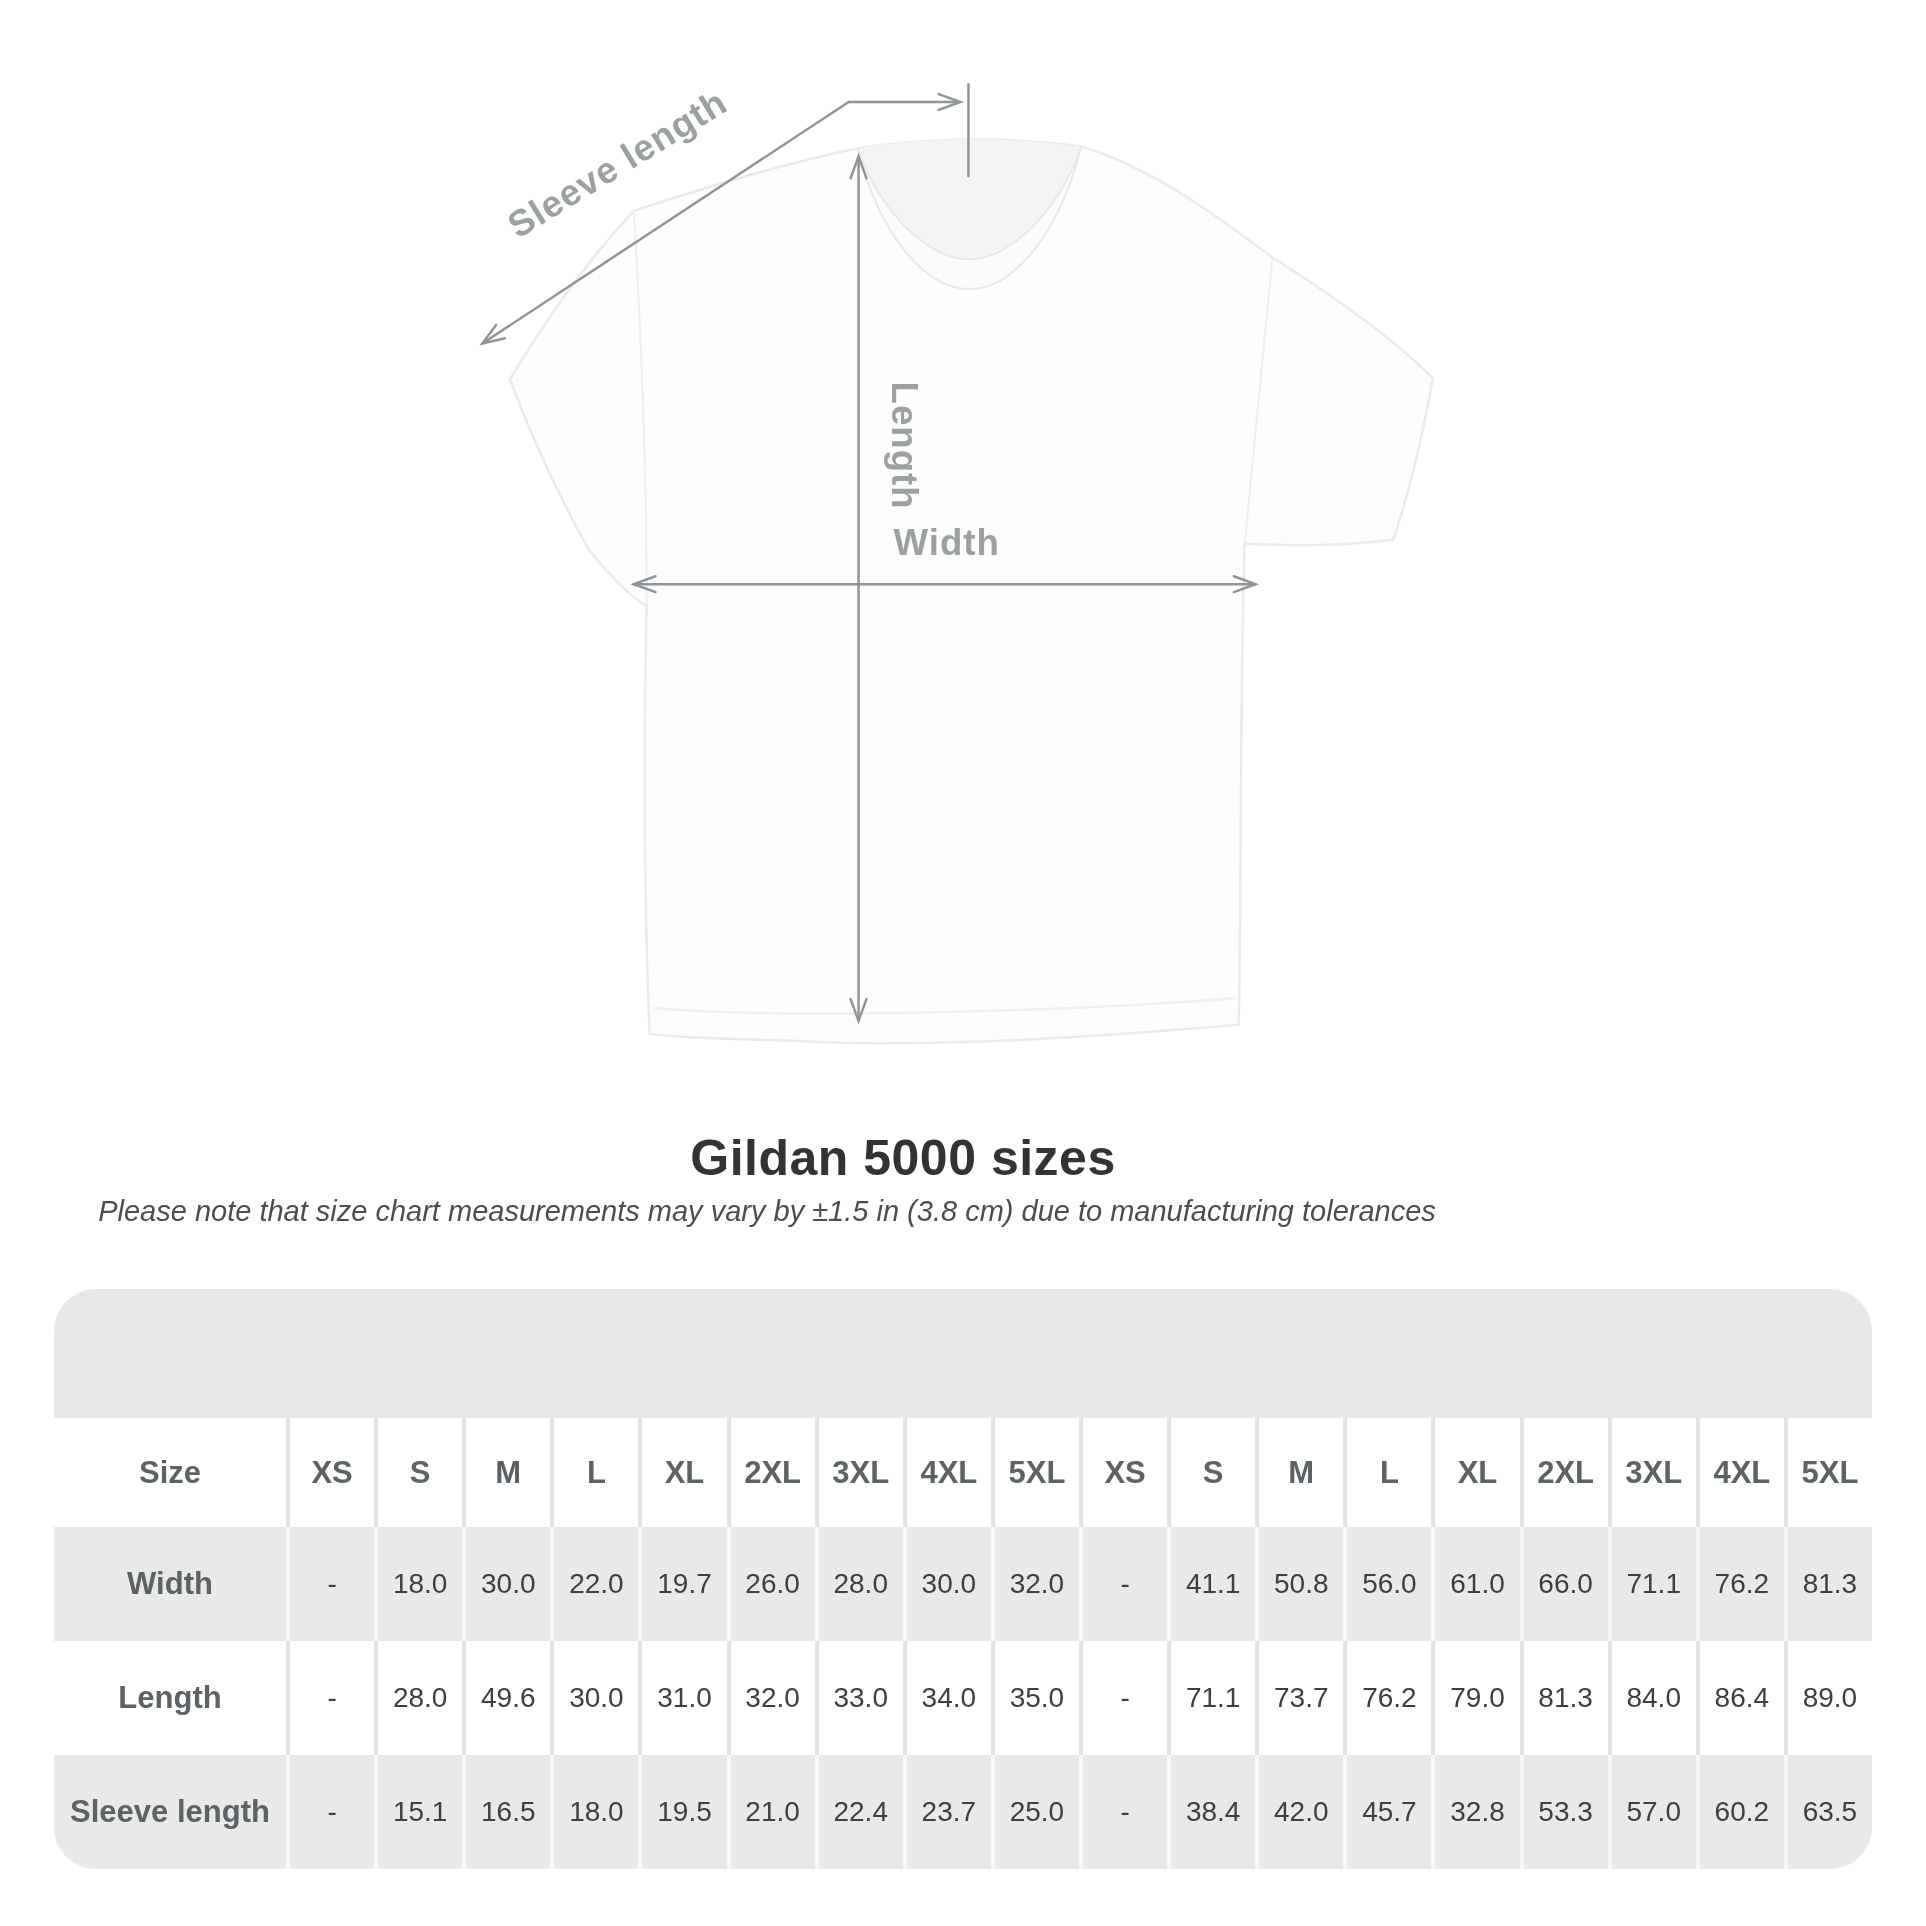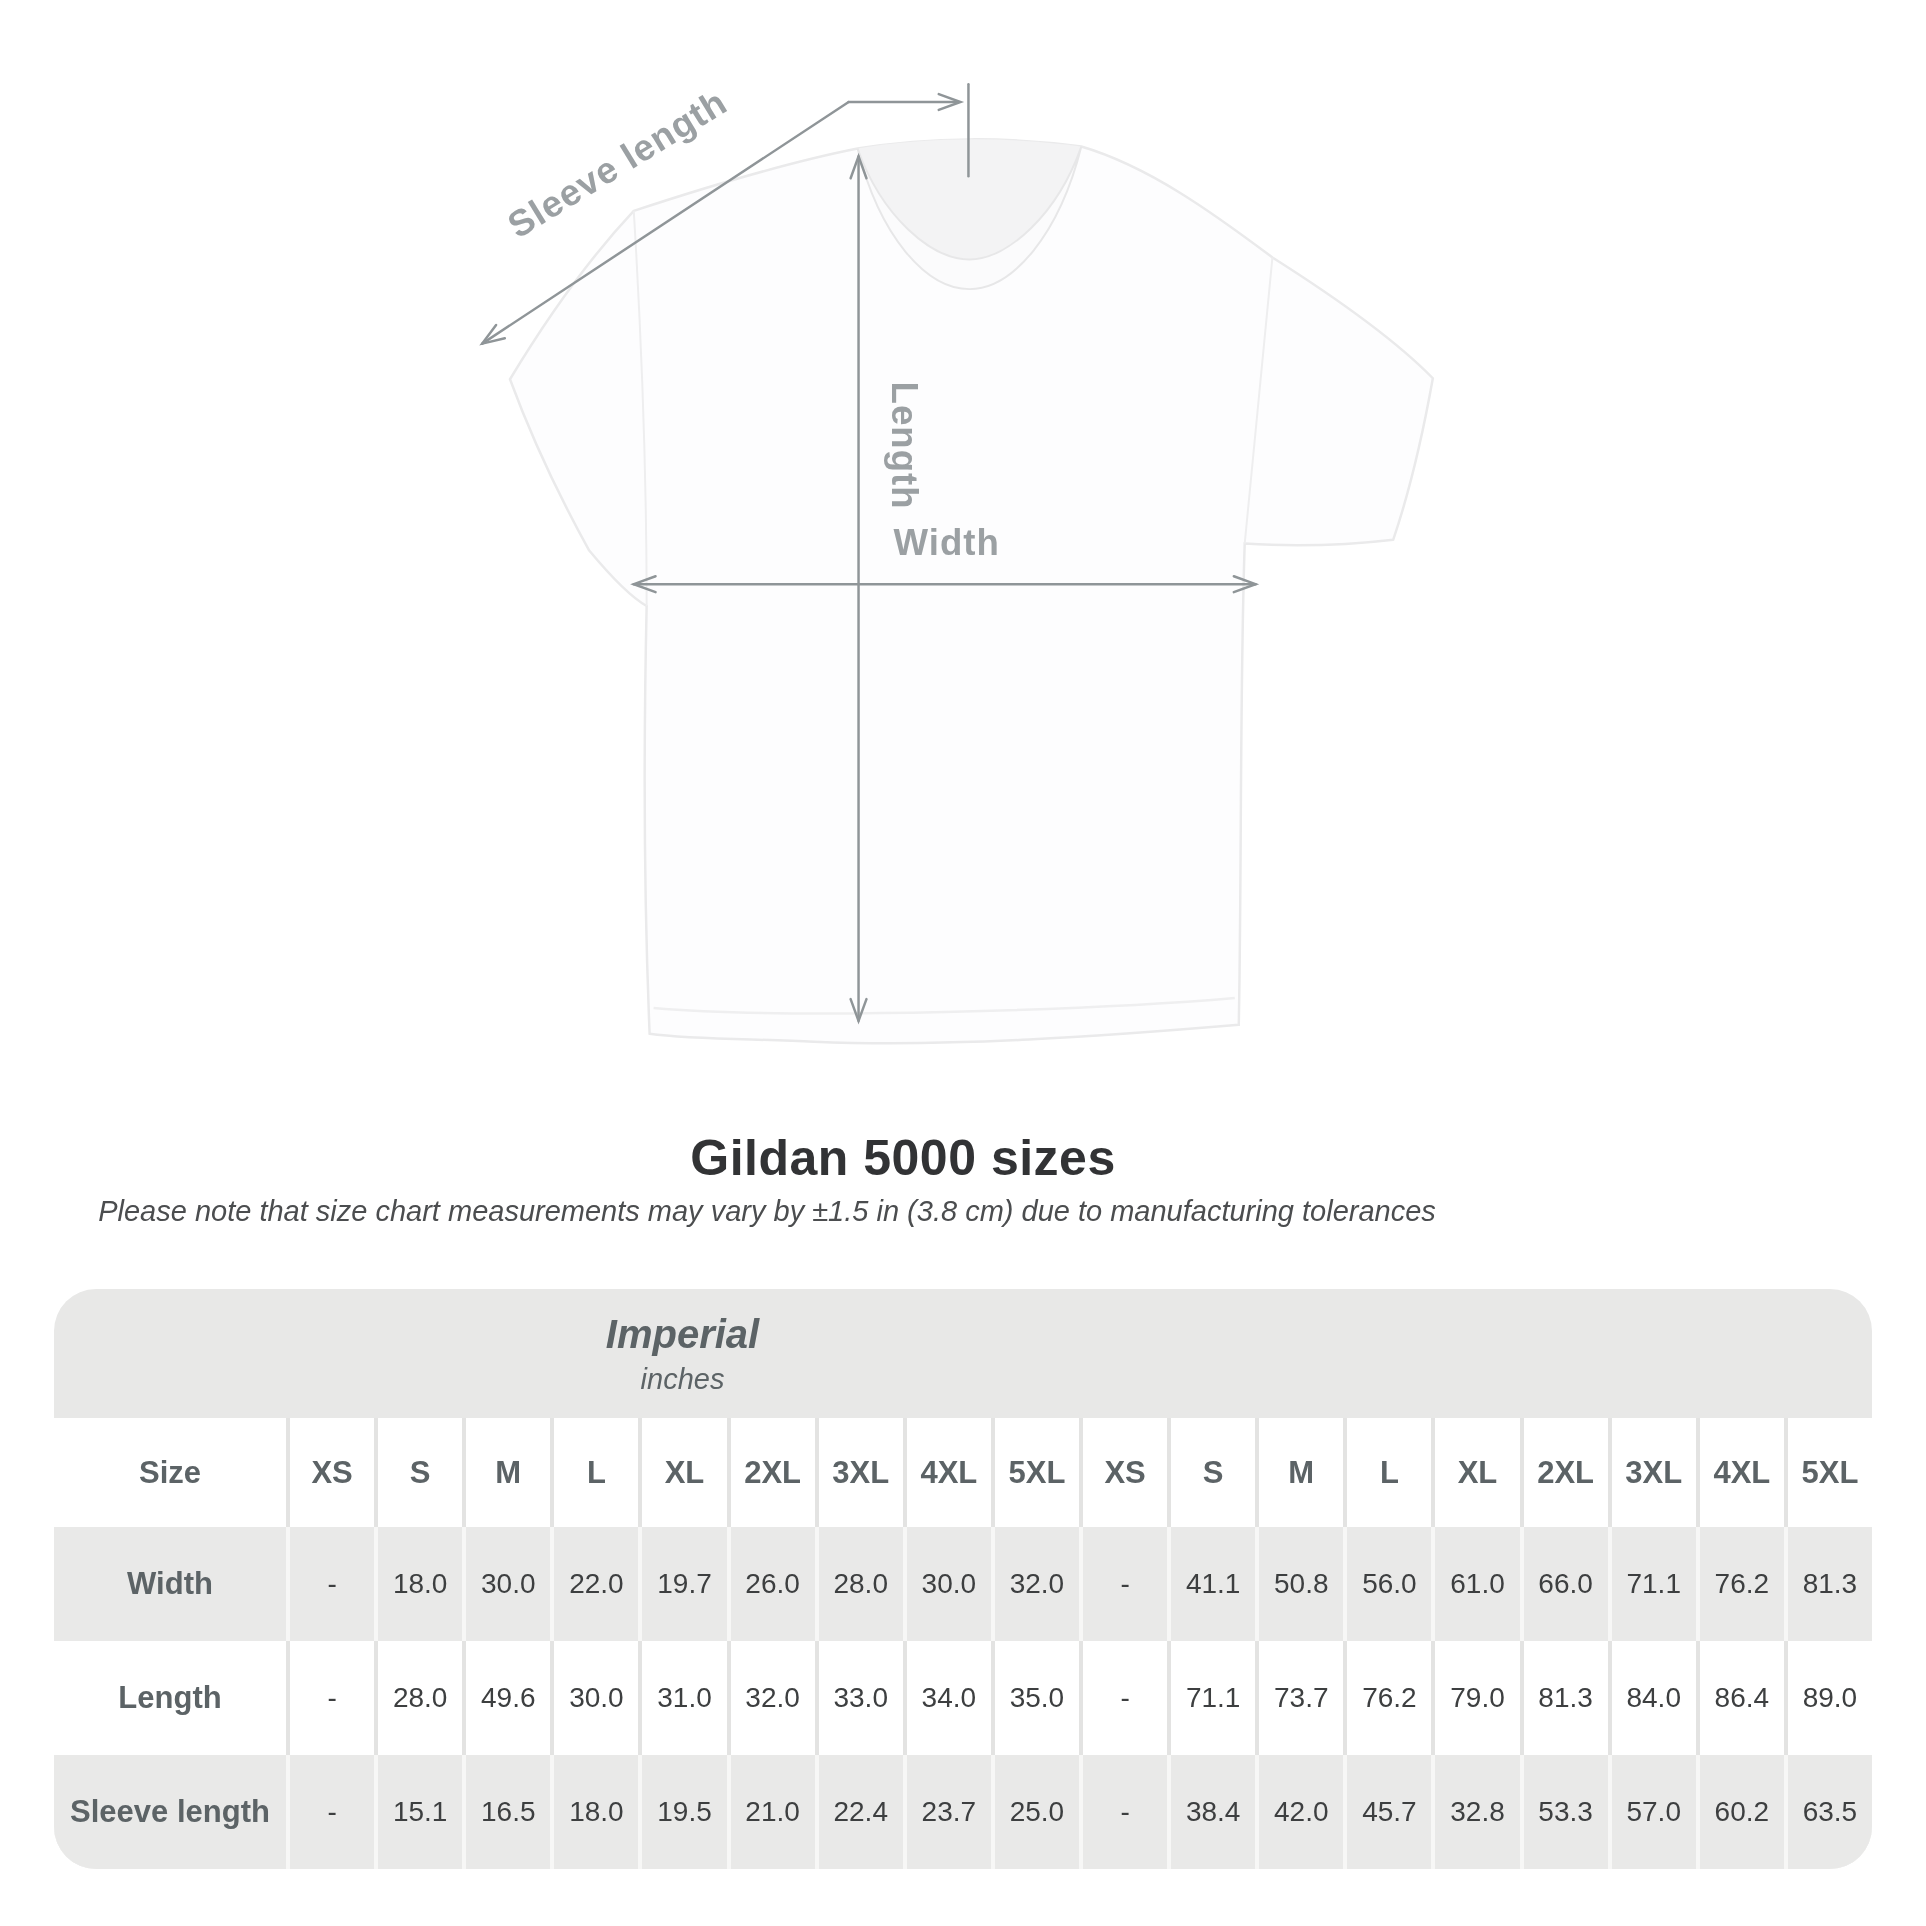--- a/index.html
+++ b/index.html
@@ -94,24 +94,20 @@
     <text class="meas-label" text-anchor="middle" x="956" y="560">Width</text>
   </svg>
 </div>
 
 <div class="page-title">Gildan 5000 sizes</div>
 <div class="page-subtitle">Please note that size chart measurements may vary by ±1.5 in (3.8 cm) due to manufacturing tolerances</div>
 
 <div class="table-card">
   <div class="group-row">
     <div></div>
-    <div class="group">
-      <div class="group-name">Imperial</div>
-      <div class="group-unit">inches</div>
-    </div>
   </div>
   <div id="table-rows">
       <div class="trow white head">
         <div class="cell hcell">Size</div>
         <div class="cell hcell">XS</div>
         <div class="cell hcell">S</div>
         <div class="cell hcell">M</div>
         <div class="cell hcell">L</div>
         <div class="cell hcell">XL</div>
         <div class="cell hcell">2XL</div>

